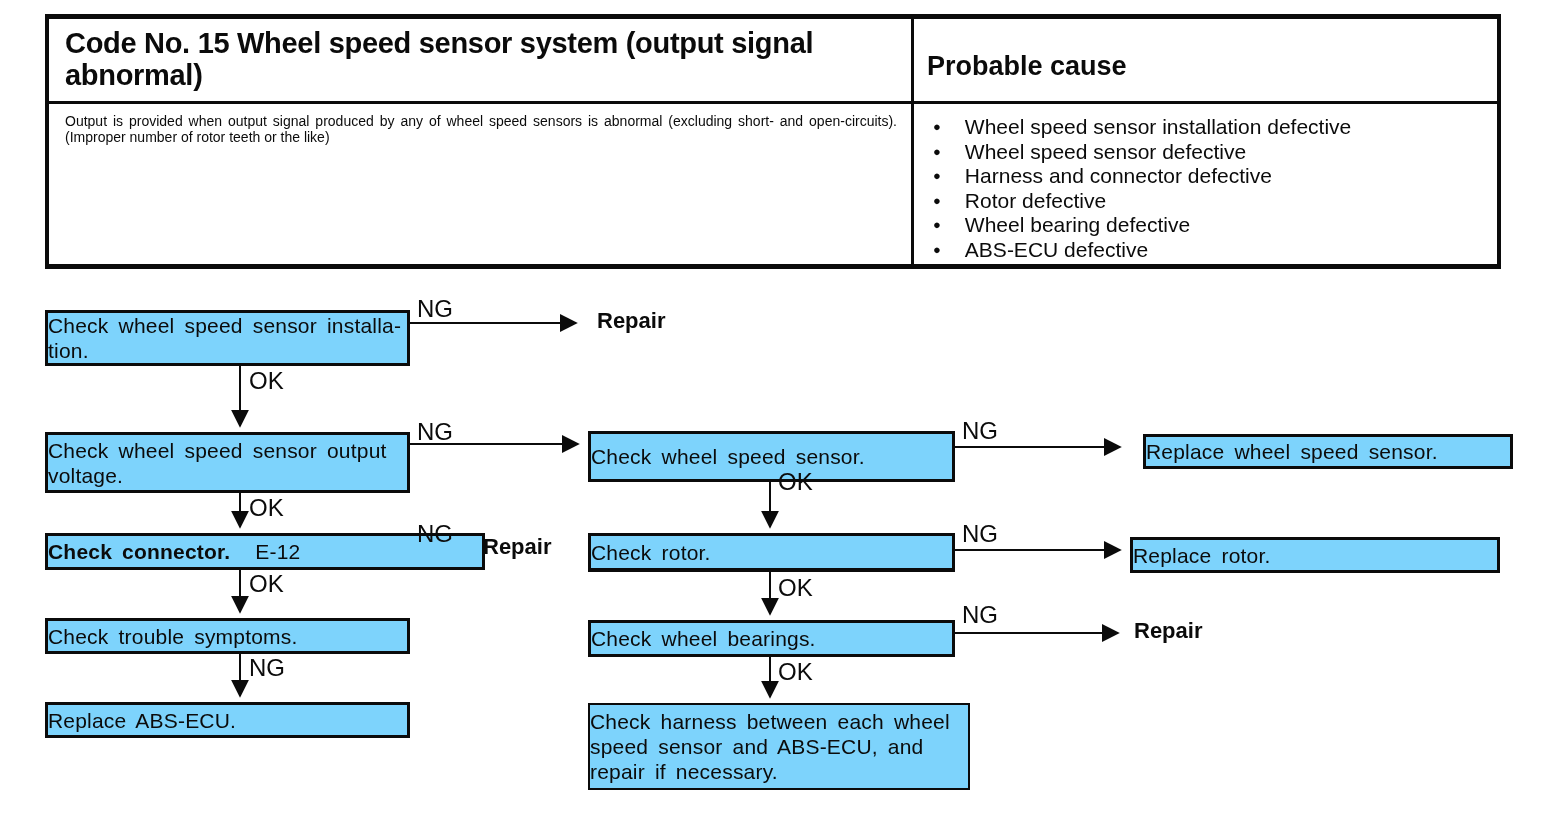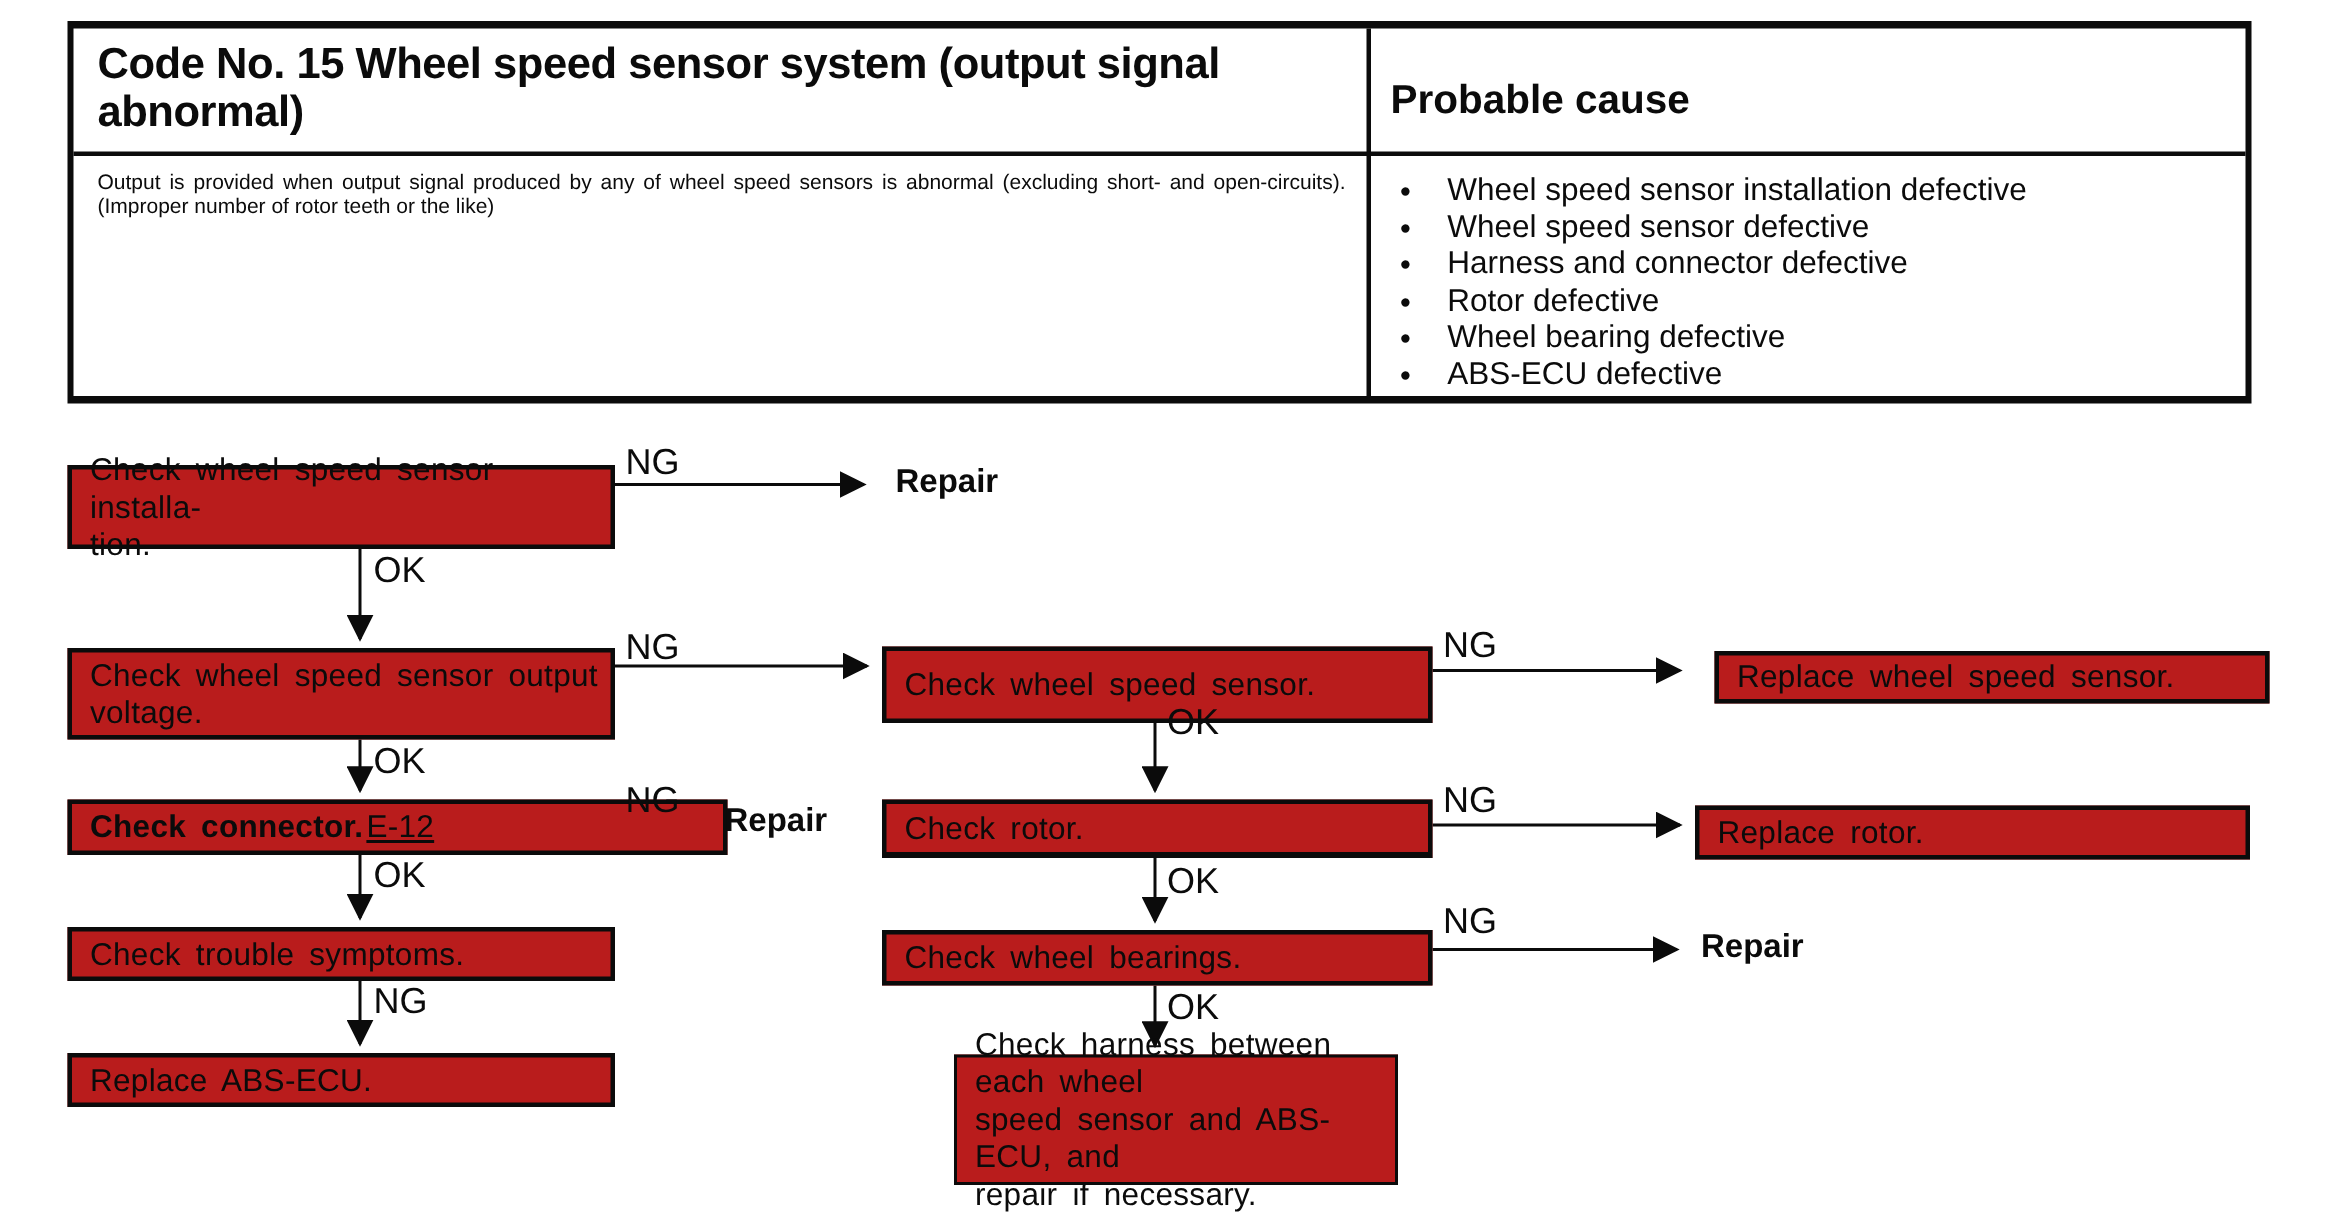--- a/index.html
+++ b/index.html
@@ -26,27 +26,27 @@
     font-size:14px; line-height:1.17; text-align:justify;
   }
   .tbl-causes { position:absolute; left:884px; top:96px; font-size:21px; }
   .cause-row { display:flex; align-items:flex-start; height:24.5px; }
   .cause-row::before { content:"●"; font-size:13px; margin-right:24px; position:relative; top:4px; }
 
   
   .wires { position:absolute; left:0; top:0; width:1568px; height:818px; }
   .wires line { stroke:#0b0b0b; stroke-width:2; }
   .fbox {
-    position:absolute; border:3px solid #0b0b0b; background:#b91c1c;
+    position:absolute; border:3px solid #0b0b0b; background:#7dd3fc;
     display:flex; align-items:center; box-sizing:border-box;
-    font-size:21px; padding-left:12px; word-spacing:4px; letter-spacing:0.2px;
+    font-size:21px; word-spacing:4px; letter-spacing:0.2px;
   }
   .fbox .txt { white-space:pre-line; line-height:25px; }
   .fbox .b { font-weight:bold; white-space:nowrap; }
-  .fbox .code { margin-left:2px; white-space:nowrap;text-decoration:underline; }
+  .fbox .code { margin-left:25px; white-space:nowrap; }
   .flabel { position:absolute; font-size:24px; line-height:1; }
   .flabel.bold { font-weight:bold; font-size:22px; }
 </style>
 </head>
 <body>
 
 <div class="page">
 
   <div class="tbl">
     <div class="tbl-divider"></div>
@@ -110,21 +110,21 @@
 
   <div class="fbox" style="left:588px; top:431px; width:367px; height:51px;">
     <span class="txt">Check wheel speed sensor.</span>
   </div>
   <div class="fbox" style="left:588px; top:533px; width:367px; height:39px; border-bottom-width:4px;">
     <span class="txt">Check rotor.</span>
   </div>
   <div class="fbox" style="left:588px; top:620px; width:367px; height:37px;">
     <span class="txt">Check wheel bearings.</span>
   </div>
-  <div class="fbox" style="left:588px; top:703px; width:296px; height:87px; border-width:2px;margin-left:48px;">
+  <div class="fbox" style="left:588px; top:703px; width:382px; height:87px; border-width:2px;">
     <span class="txt">Check harness between each wheel
 speed sensor and ABS-ECU, and
 repair if necessary.</span>
   </div>
 
   <div class="fbox" style="left:1130px; top:434px; width:370px; height:35px;margin-left:13px;">
     <span class="txt">Replace wheel speed sensor.</span>
   </div>
   <div class="fbox" style="left:1130px; top:537px; width:370px; height:36px;text-align:right;">
     <span class="txt">Replace rotor.</span>

